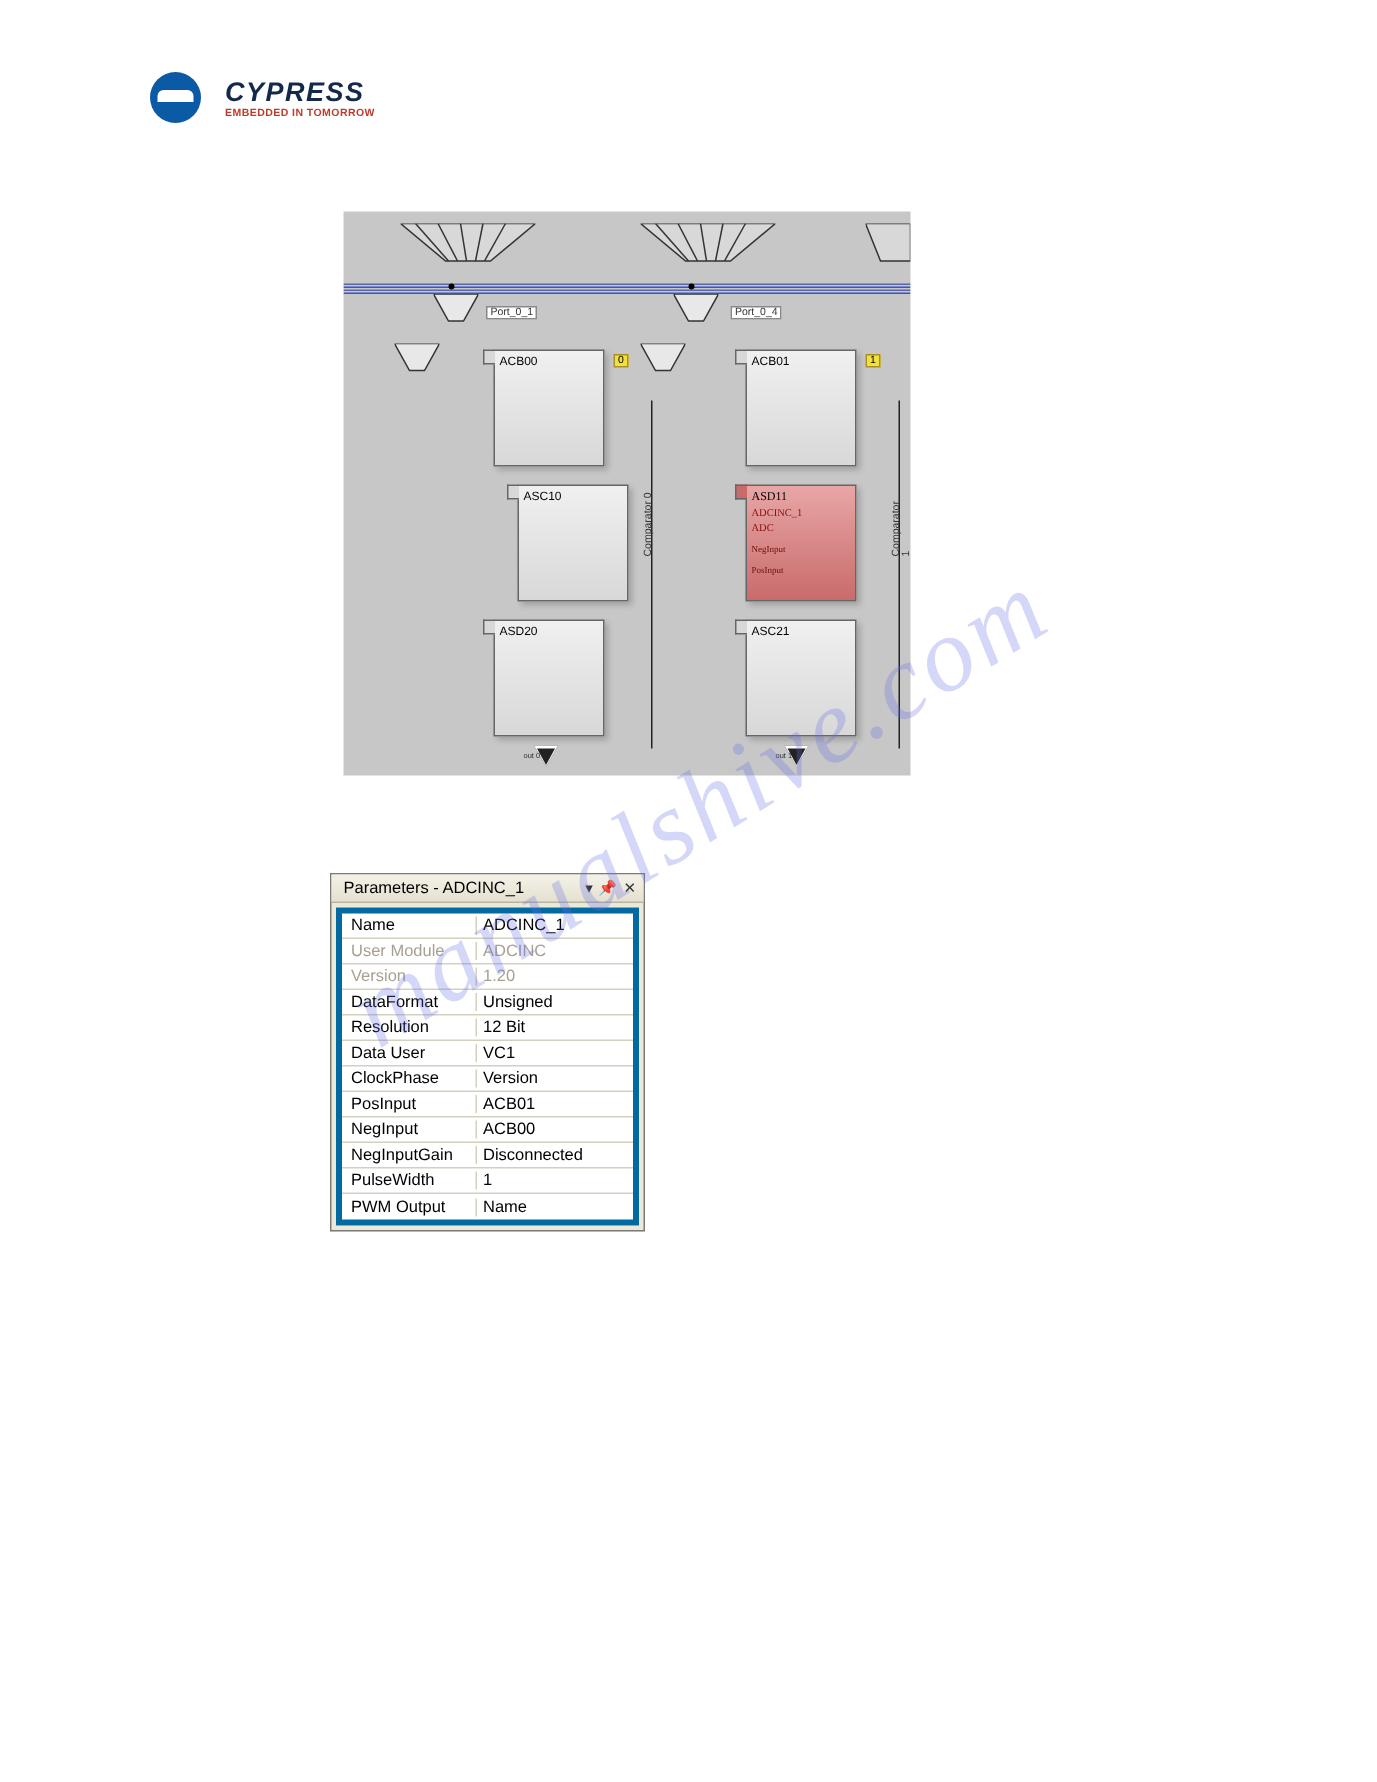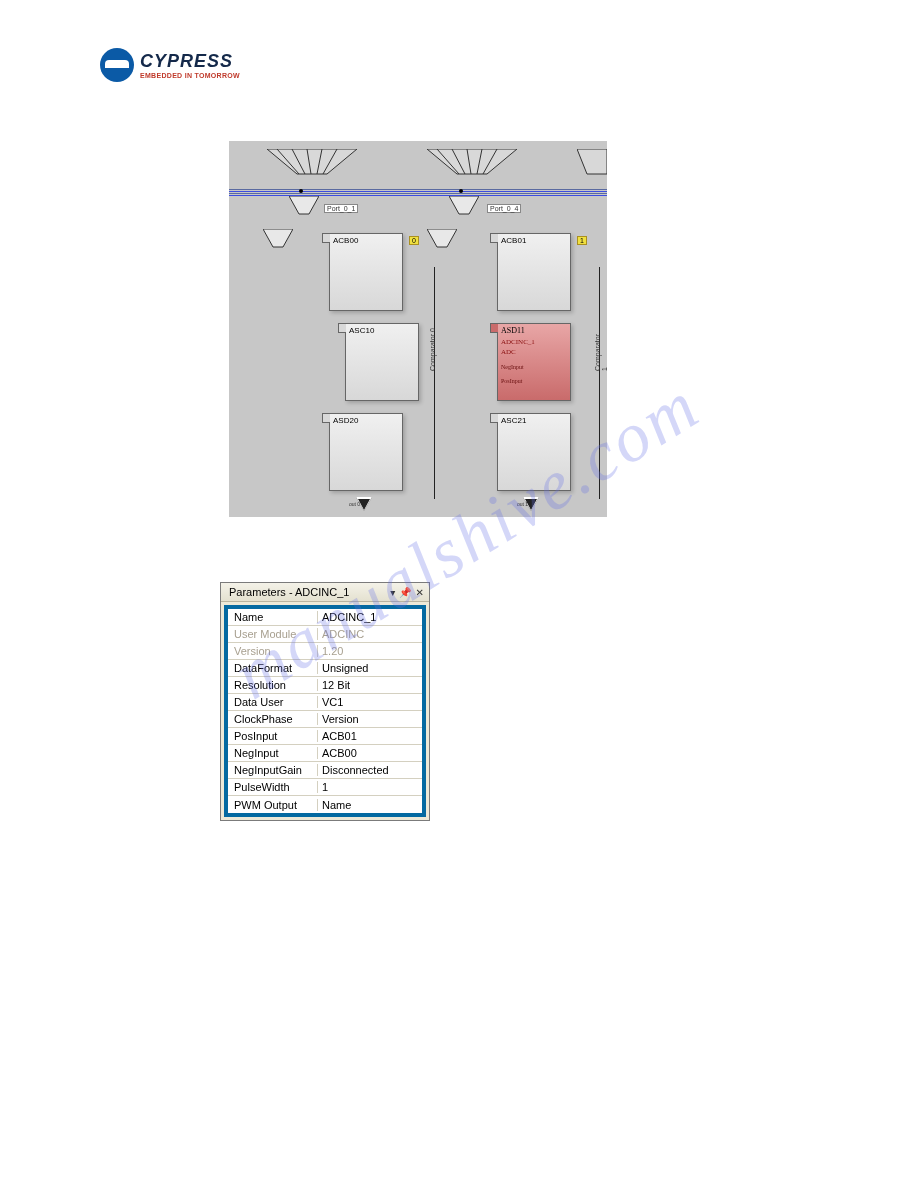--- a/index.html
+++ b/index.html
@@ -11,21 +11,21 @@
     position: relative;
     overflow: hidden;
   }
   
   .logo {
     position: absolute;
     top: 48px;
     left: 100px;
     display: flex;
     align-items: center;
-    gap: 6px;
+    gap: 16px;
   }
   .logo-circle {
     width: 34px;
     height: 34px;
     border-radius: 50%;
     background: #0b5aa6;
     position: relative;
   }
   .logo-circle::before {
     content: "";

